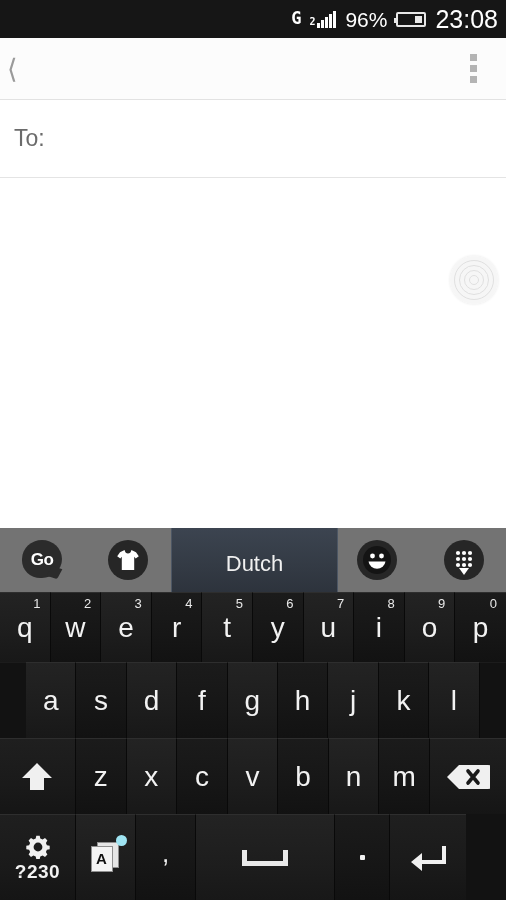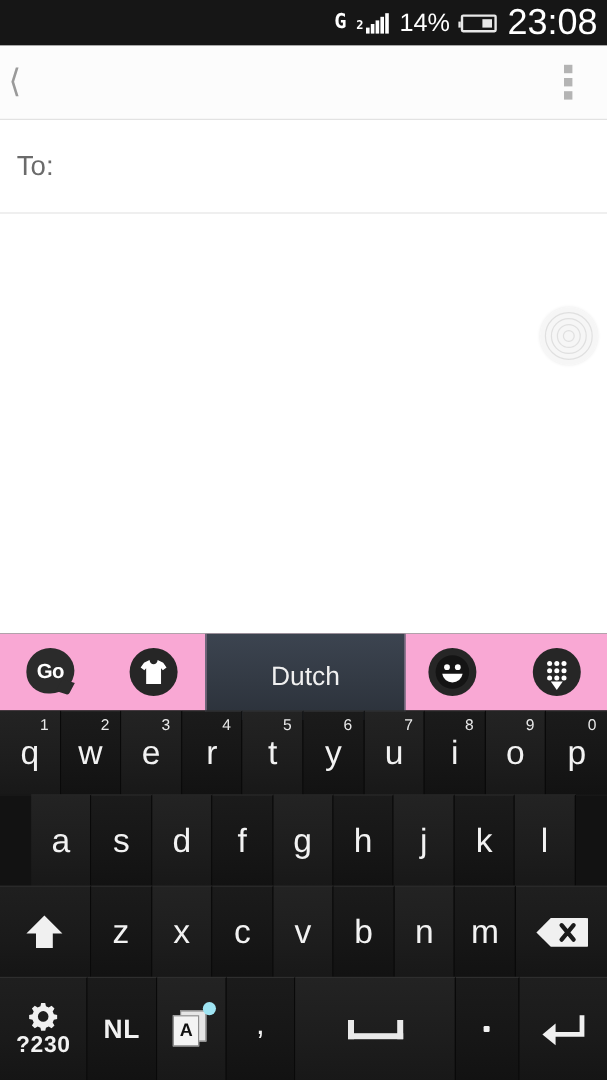--- a/index.html
+++ b/index.html
@@ -89,21 +89,21 @@
     width: 2px;
     height: 5px;
     background: #e8e8e8;
   }
   .sb-batt-fill {
     height: 100%;
     background: #e8e8e8;
   }
   .sb-clock {
     color: #ffffff;
-    font-size: 30px;
+    font-size: 25px;
     line-height: 1;
     letter-spacing: 0px;
   }
 
   
   .appbar {
     position: absolute;
     top: 38px; left: 0;
     width: 506px;
     height: 62px;
@@ -198,21 +198,21 @@
     width: 506px;
     height: 372px;
     background: #121212;
     overflow: hidden;
   }
 
   
   .kb-toolbar {
     position: relative;
     height: 64px;
-    background: #f9a8d4;
+    background: #737373;
     display: flex;
     align-items: center;
   }
   .tb-btn {
     position: absolute;
     top: 12px;
     width: 40px;
     height: 40px;
     cursor: pointer;
   }
@@ -407,21 +407,21 @@
   <div class="sb-group">
     <span class="sb-gprs">G</span>
     <span class="sb-signal">
       <span class="sb-simnum">2</span>
       <i class="sb-bar b1"></i>
       <i class="sb-bar b2"></i>
       <i class="sb-bar b3"></i>
       <i class="sb-bar b4"></i>
       <i class="sb-bar b5"></i>
     </span>
-    <span class="sb-pct">14%</span>
+    <span class="sb-pct">96%</span>
     <span class="sb-battery">
       <span class="sb-batt-fill" style="width:35%"></span>
     </span>
     <span class="sb-clock">23:08</span>
   </div>
 </div>
 
 <div class="appbar">
   <span class="back-chevron">⟨</span>
   <span class="overflow-dots">
@@ -608,23 +608,20 @@
       </div>
     </div>
 
     <div class="kb-row row4">
       <div class="key func settings-key" style="width:76px">
         <svg class="gear" width="24" height="24" viewBox="0 0 24 24">
           <path d="M12 7.6 A4.4 4.4 0 1 0 12 16.4 A4.4 4.4 0 1 0 12 7.6 Z M10.3 0.8 L13.7 0.8 L14.3 3.6 L16.6 4.6 L19 3.1 L21.4 5.5 L19.9 7.9 L20.9 10.2 L23.7 10.8 L23.7 14.2 L20.9 14.8 L19.9 17.1 L21.4 19.5 L19 21.9 L16.6 20.4 L14.3 21.4 L13.7 24.2 L10.3 24.2 L9.7 21.4 L7.4 20.4 L5 21.9 L2.6 19.5 L4.1 17.1 L3.1 14.8 L0.3 14.2 L0.3 10.8 L3.1 10.2 L4.1 7.9 L2.6 5.5 L5 3.1 L7.4 4.6 L9.7 3.6 Z" fill="#f0f0f0" fill-rule="evenodd"></path>
         </svg>
         <span class="lbl">?230</span>
       </div>
-      <div class="key dark" style="width:60px">
-        <span class="nl-label">NL</span>
-      </div>
       <div class="key" style="width:60px">
         <span class="lang-key-inner">
           <span class="lang-card-back"></span>
           <span class="lang-card-front">A</span>
           <span class="lang-dot"></span>
         </span>
       </div>
       <div class="key dark" style="width:60px">
         <span class="punct">,</span>
       </div>

